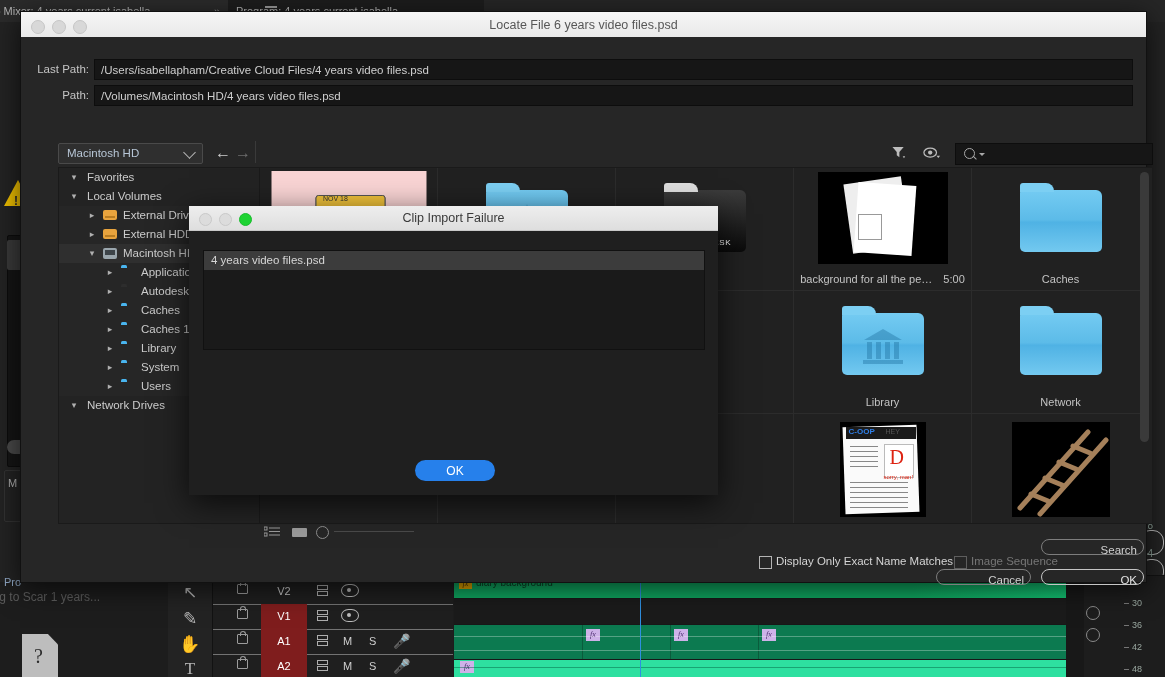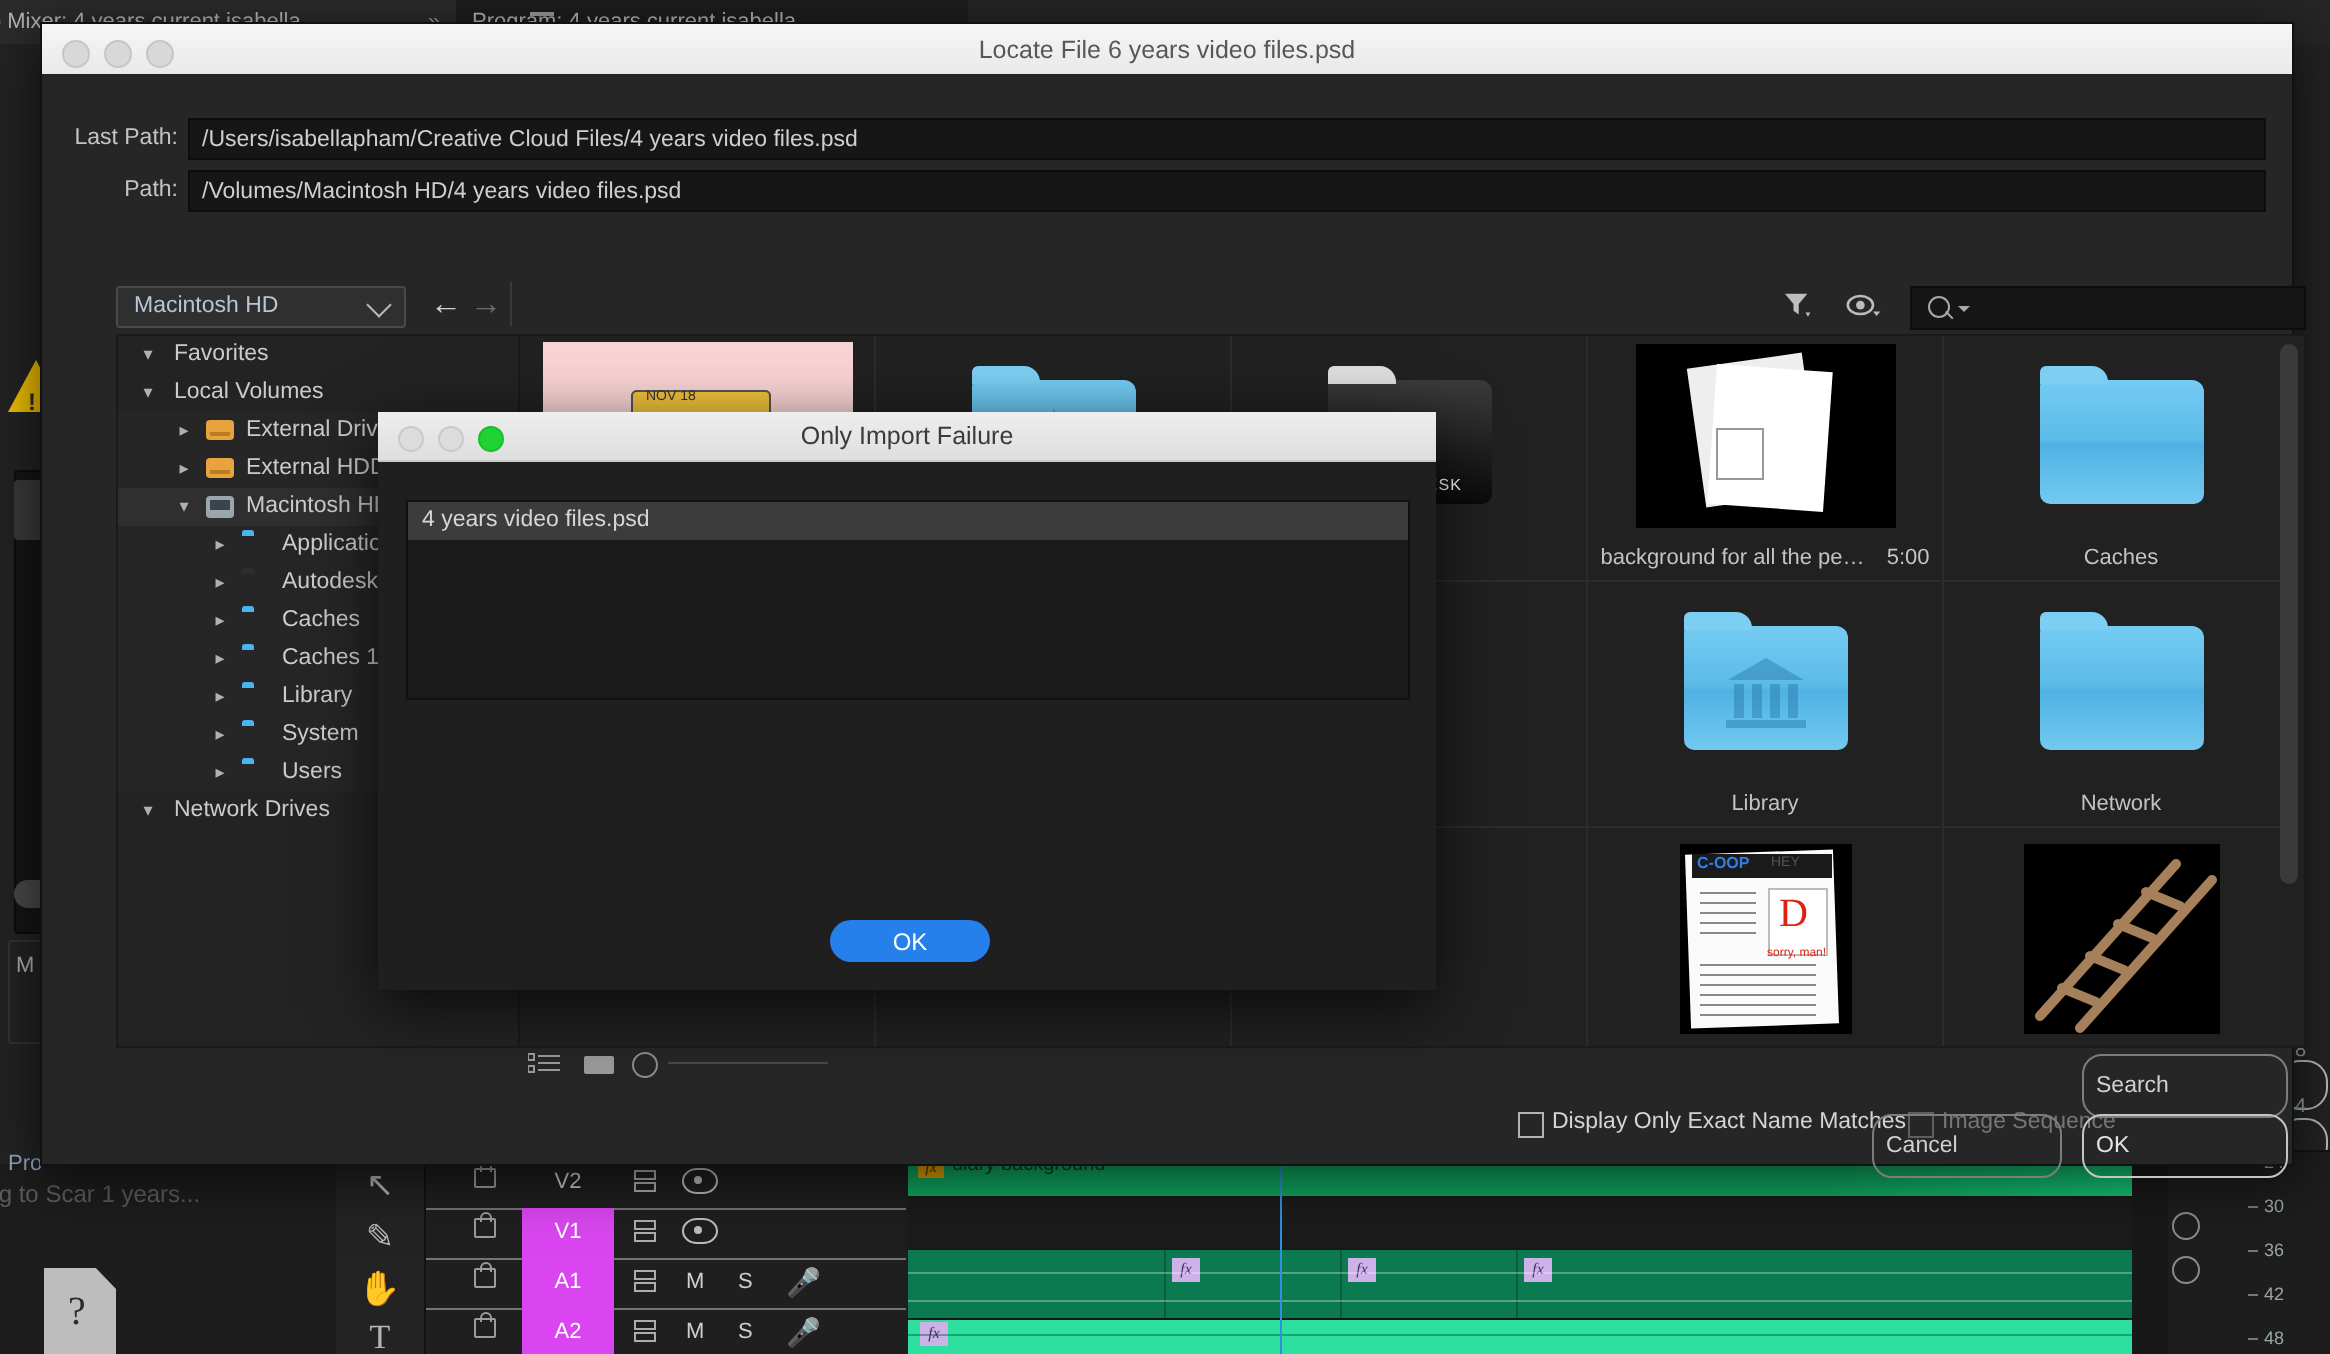--- a/index.html
+++ b/index.html
@@ -35,21 +35,21 @@
 
   
   #tl{position:absolute;left:168px;top:575px;width:997px;height:102px;background:#1d1d1d;border-top:1px solid #121212;}
   #tl-tools{position:absolute;left:0;top:0;width:44px;height:102px;background:#232323;border-right:1px solid #121212;}
   .tl-tool{position:absolute;left:8px;width:28px;height:26px;color:#b5b5b5;font-size:17px;text-align:center;line-height:26px;}
   #tl-headers{position:absolute;left:45px;top:0;width:240px;height:102px;background:#1f1f1f;}
   .trk-row{position:absolute;left:0;width:240px;height:25px;border-bottom:1px solid #737373;}
   .trk-lock{position:absolute;left:24px;top:5px;width:9px;height:8px;border:1.4px solid #9c9c9c;border-radius:1px;}
   .trk-lock:before{content:"";position:absolute;left:1.5px;top:-4px;width:4px;height:4px;border:1.4px solid #9c9c9c;border-bottom:none;border-radius:3px 3px 0 0;}
   .trk-name{position:absolute;left:48px;top:0;width:46px;height:25px;line-height:25px;text-align:center;font-size:11px;color:#d0d0d0;}
-  .trk-name.sel{background:#d946ef;color:#fff;}
+  .trk-name.sel{background:#7f1d1d;color:#fff;}
   .trk-sync{position:absolute;left:104px;top:6px;width:14px;height:12px;}
   .trk-sync i{position:absolute;left:0;width:9px;height:3px;border:1px solid #adadad;display:block;}
   .trk-m{position:absolute;left:130px;top:0;height:25px;line-height:25px;font-size:11px;color:#cfcfcf;}
   .trk-s{position:absolute;left:156px;top:0;height:25px;line-height:25px;font-size:11px;color:#cfcfcf;}
   .trk-mic{position:absolute;left:180px;top:4px;font-size:14px;color:#cfcfcf;}
   .trk-eye{position:absolute;left:128px;top:5px;width:16px;height:11px;border:1.4px solid #bdbdbd;border-radius:50%/60% 60% 60% 60%;}
   .trk-eye:after{content:"";position:absolute;left:5px;top:2.5px;width:4px;height:4px;background:#bdbdbd;border-radius:50%;}
   #tl-clips{position:absolute;left:286px;top:0;width:630px;height:102px;background:#181818;overflow:hidden;}
   .clip{position:absolute;}
   #clip-v2{left:0;top:0;width:612px;height:22px;background:linear-gradient(to right,#0fa860 0%,#0fa860 75%,#13c473 100%);}
@@ -133,21 +133,21 @@
   #grid-scroll{position:absolute;right:3px;top:4px;width:9px;height:270px;background:#3a3a3a;border-radius:5px;}
 
   #bottom-left-icons{position:absolute;left:243px;top:488px;width:120px;height:16px;}
   #bl-list{position:absolute;left:0;top:1px;width:16px;height:12px;}
   #bl-grid{position:absolute;left:28px;top:3px;width:15px;height:9px;background:#9a9a9a;border-radius:1px;}
   #bl-knob{position:absolute;left:52px;top:1px;width:11px;height:11px;border:1.5px solid #8d8d8d;border-radius:50%;}
   #bl-slider{position:absolute;left:70px;top:6px;width:80px;height:1px;background:#4a4a4a;}
 
   .chk{position:absolute;width:11px;height:11px;border:1.3px solid #b4b4b4;background:transparent;}
   .chk.dim{border-color:#5e5e5e;}
-  .pill{position:absolute;height:32px;border:1.3px solid #c5c5c5;border-radius:10px;color:#e3e3e3;font-size:11.5px;text-align:left;line-height:19px;background:transparent;}
+  .pill{position:absolute;height:16px;border:1.3px solid #c5c5c5;border-radius:10px;color:#e3e3e3;font-size:11.5px;text-align:right;line-height:19px;background:transparent;margin-top:12px;}
   .pill.quiet{border-color:#7d7d7d;color:#d0d0d0;}
 
   
   #modal{position:absolute;left:189px;top:206px;width:529px;height:289px;background:#1f1f1f;box-shadow:0 8px 30px rgba(0,0,0,.7);}
   #modal-titlebar{position:absolute;left:0;top:0;width:529px;height:24px;background:linear-gradient(to bottom,#eeeeee,#dedede);border-bottom:1px solid #c8c8c8;}
   #modal-title{position:absolute;left:0;top:0;width:529px;height:24px;line-height:24px;text-align:center;font-size:12.5px;color:#3a3a3a;}
   .mdot{position:absolute;top:7px;width:11px;height:11px;border-radius:50%;}
   #md1{left:10px;background:#dcdcdc;border:1px solid #c9c9c9;}
   #md2{left:30px;background:#dcdcdc;border:1px solid #c9c9c9;}
   #md3{left:50px;background:#1ed333;border:1px solid #19bd2d;}
@@ -531,21 +531,21 @@
     <button class="pill quiet" style="left:915px;top:520px;width:95px">Cancel</button>
     <button class="pill" style="left:1020px;top:520px;width:103px">OK</button>
   </div>
 </div>
 
 <div id="modal">
   <div id="modal-titlebar">
     <span class="mdot" id="md1"></span>
     <span class="mdot" id="md2"></span>
     <span class="mdot" id="md3"></span>
-    <div id="modal-title">Only Import Failure</div>
+    <div id="modal-title">Clip Import Failure</div>
   </div>
 
   <div id="modal-list">
     <div id="modal-list-item">4 years video files.psd</div>
   </div>
 
 
   <button id="modal-ok">OK</button>
 </div>
 

